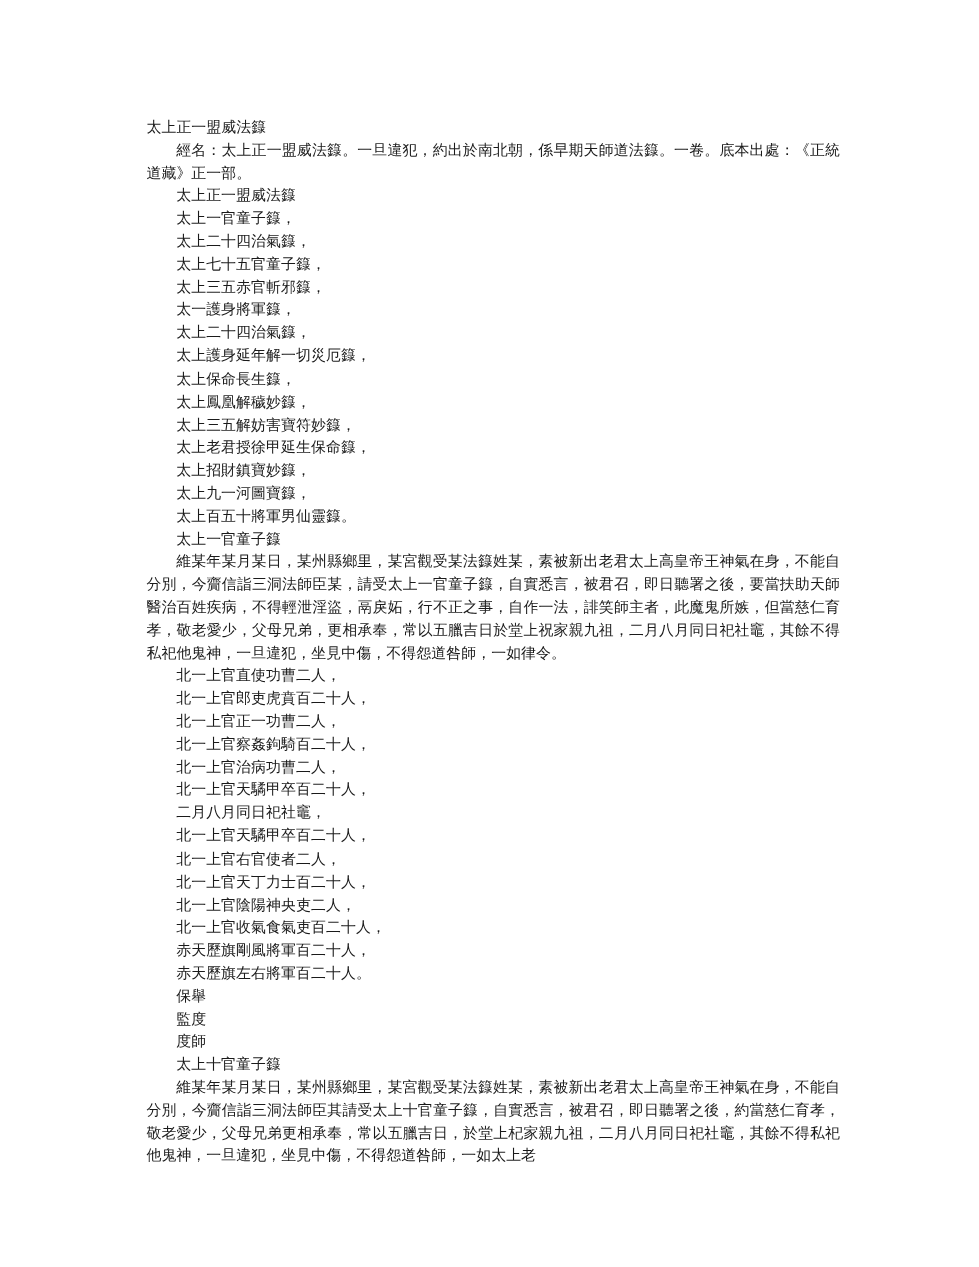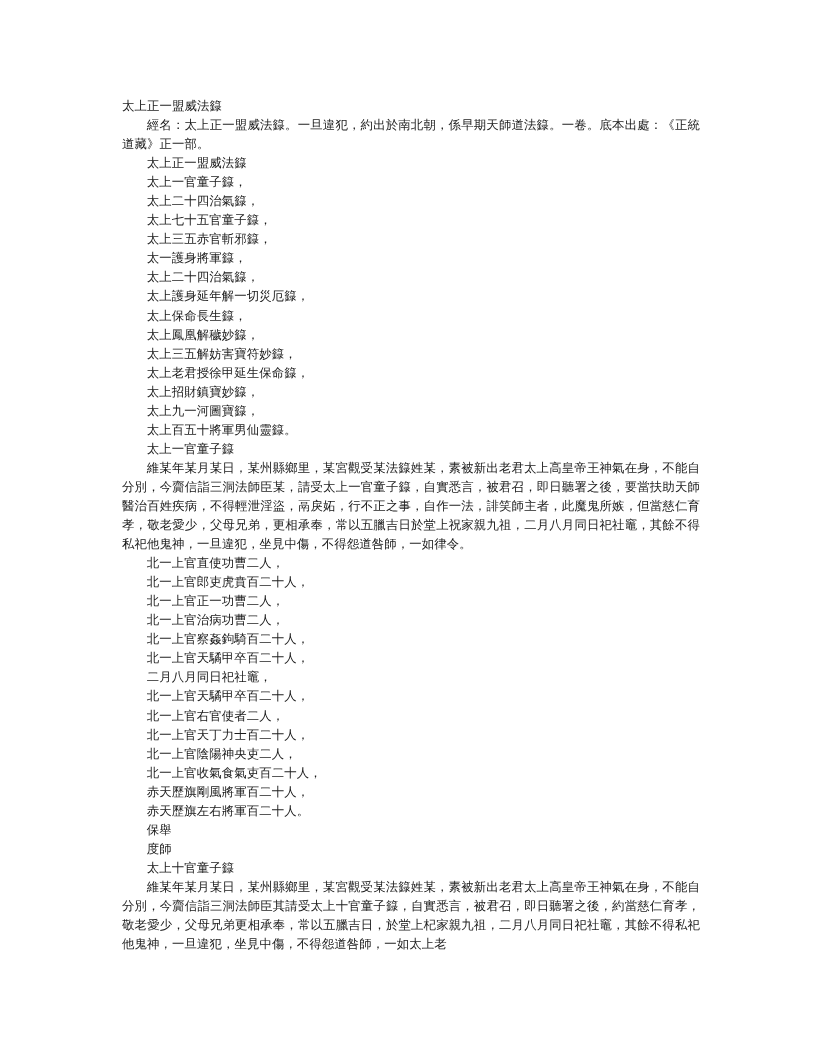--- a/index.html
+++ b/index.html
@@ -75,29 +75,30 @@
       <div class="line indent-1">太上三五解妨害寶符妙籙，</div>
       <div class="line indent-1">太上老君授徐甲延生保命籙，</div>
       <div class="line indent-1">太上招財鎮寶妙籙，</div>
       <div class="line indent-1">太上九一河圖寶籙，</div>
       <div class="line indent-1">太上百五十將軍男仙靈籙。</div>
       <div class="line indent-1">太上一官童子籙</div>
       <div class="para para-last-line-left">維某年某月某日，某州縣鄉里，某宮觀受某法籙姓某，素被新出老君太上高皇帝王神氣在身，不能自分別，今齎信詣三洞法師臣某，請受太上一官童子籙，自實悉言，被君召，即日聽署之後，要當扶助天師醫治百姓疾病，不得輕泄淫盜，鬲戾妬，行不正之事，自作一法，誹笑師主者，此魔鬼所嫉，但當慈仁育孝，敬老愛少，父母兄弟，更相承奉，常以五臘吉日於堂上祝家親九祖，二月八月同日祀社竈，其餘不得私祀他鬼神，一旦違犯，坐見中傷，不得怨道咎師，一如律令。</div>
       <div class="line indent-1">北一上官直使功曹二人，</div>
       <div class="line indent-1">北一上官郎吏虎賁百二十人，</div>
       <div class="line indent-1">北一上官正一功曹二人，</div>
+      <div class="line indent-1">北一上官察姦鉤騎百二十人，</div>
       <div class="line indent-1">北一上官治病功曹二人，</div>
-      <div class="line indent-1">北一上官察姦鉤騎百二十人，</div>
       <div class="line indent-1">北一上官天驈甲卒百二十人，</div>
       <div class="line indent-1">二月八月同日祀社竈，</div>
       <div class="line indent-1">北一上官天驈甲卒百二十人，</div>
       <div class="line indent-1">北一上官右官使者二人，</div>
       <div class="line indent-1">北一上官天丁力士百二十人，</div>
       <div class="line indent-1">北一上官陰陽神央吏二人，</div>
       <div class="line indent-1">北一上官收氣食氣吏百二十人，</div>
       <div class="line indent-1">赤天歷旗剛風將軍百二十人，</div>
       <div class="line indent-1">赤天歷旗左右將軍百二十人。</div>
       <div class="line indent-1">保舉</div>
+      <div class="line indent-1">監度</div>
       <div class="line indent-1">度師</div>
       <div class="line indent-1">太上十官童子籙</div>
       <div class="para para-last-line-left">維某年某月某日，某州縣鄉里，某宮觀受某法籙姓某，素被新出老君太上高皇帝王神氣在身，不能自分別，今齎信詣三洞法師臣其請受太上十官童子籙，自實悉言，被君召，即日聽署之後，約當慈仁育孝，敬老愛少，父母兄弟更相承奉，常以五臘吉日，於堂上杞家親九祖，二月八月同日祀社竈，其餘不得私祀他鬼神，一旦違犯，坐見中傷，不得怨道咎師，一如太上老</div>
     </div>
 </div>
 
 </body></html>

